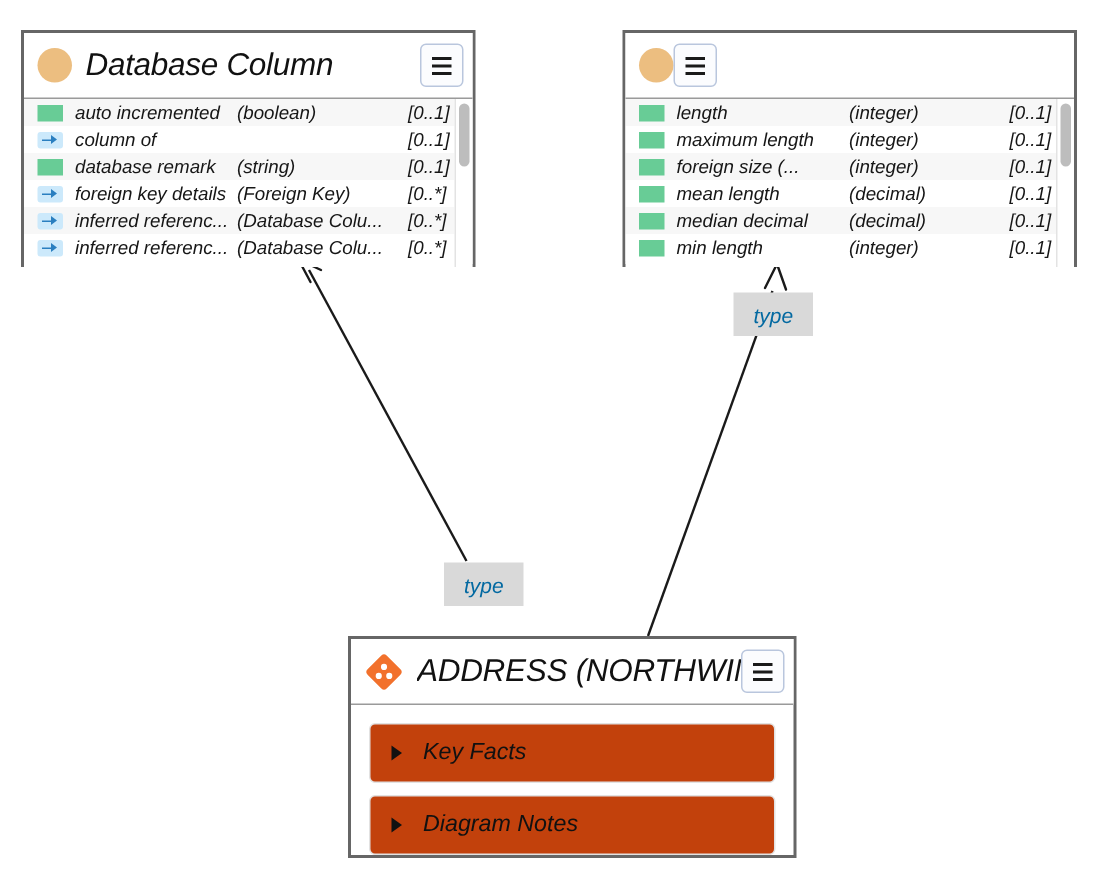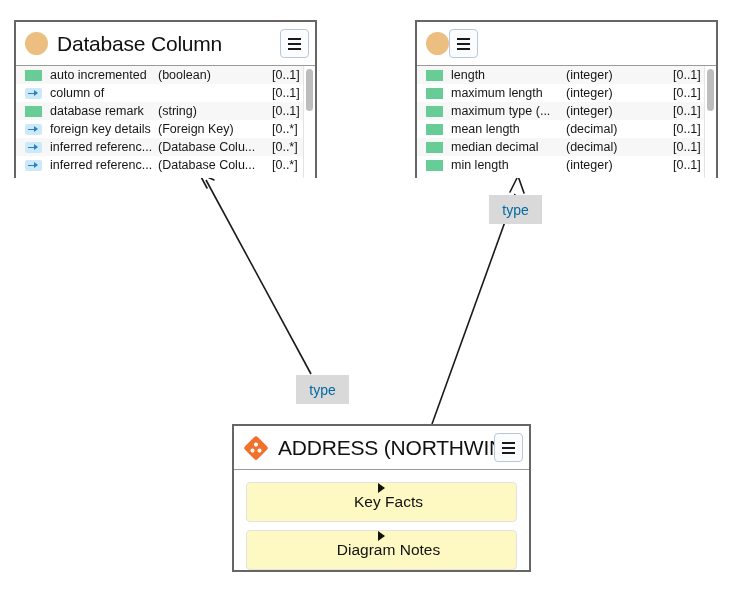--- a/index.html
+++ b/index.html
@@ -14,20 +14,21 @@
     position: relative;
     overflow: hidden;
     font-family: "Liberation Sans", sans-serif;
     -webkit-font-smoothing: antialiased;
   }
   #canvas {
     position: absolute;
     inset: 0;
     width: 592px;
     height: 590px;
+    font-style: italic;
   }
   #edges {
     position: absolute;
     left: 0; top: 0;
     width: 736px;
     height: 590px;
     pointer-events: none;
   }
 
   
@@ -179,29 +180,28 @@
     left: 2px;
     width: 7px;
     border-radius: 4px;
     background: #bdbdbd;
   }
 
   
   .section-btn {
     margin: 0 12px 8px 12px;
     height: 40px;
-    background: #fef9c3;
+    background: #c2410c;
     border: 1px solid #e2e2e2;
     border-radius: 4px;
     display: flex;
     align-items: center;
     padding-left: 14px;
     box-sizing: border-box;
     cursor: pointer;
-    flex-direction: column;
   }
   .tri {
     width: 0; height: 0;
     border-left: 7px solid #111111;
     border-top: 5px solid transparent;
     border-bottom: 5px solid transparent;
     margin-right: 14px;
     flex: 0 0 auto;
   }
   .section-label {
@@ -308,21 +308,21 @@
             <span class="attr-card">[0..1]</span>
           </div>
           <div class="attr-row even">
             <span class="sw green"></span>
             <span class="attr-name" style="width: 115px;">maximum length</span>
             <span class="attr-type" style="width: 107px;">(integer)</span>
             <span class="attr-card">[0..1]</span>
           </div>
           <div class="attr-row odd">
             <span class="sw green"></span>
-            <span class="attr-name" style="width: 115px;">maximum type (...</span>
+            <span class="attr-name" style="width: 115px;">foreign size (...</span>
             <span class="attr-type" style="width: 107px;">(integer)</span>
             <span class="attr-card">[0..1]</span>
           </div>
           <div class="attr-row even">
             <span class="sw green"></span>
             <span class="attr-name" style="width: 115px;">mean length</span>
             <span class="attr-type" style="width: 107px;">(decimal)</span>
             <span class="attr-card">[0..1]</span>
           </div>
           <div class="attr-row odd">

